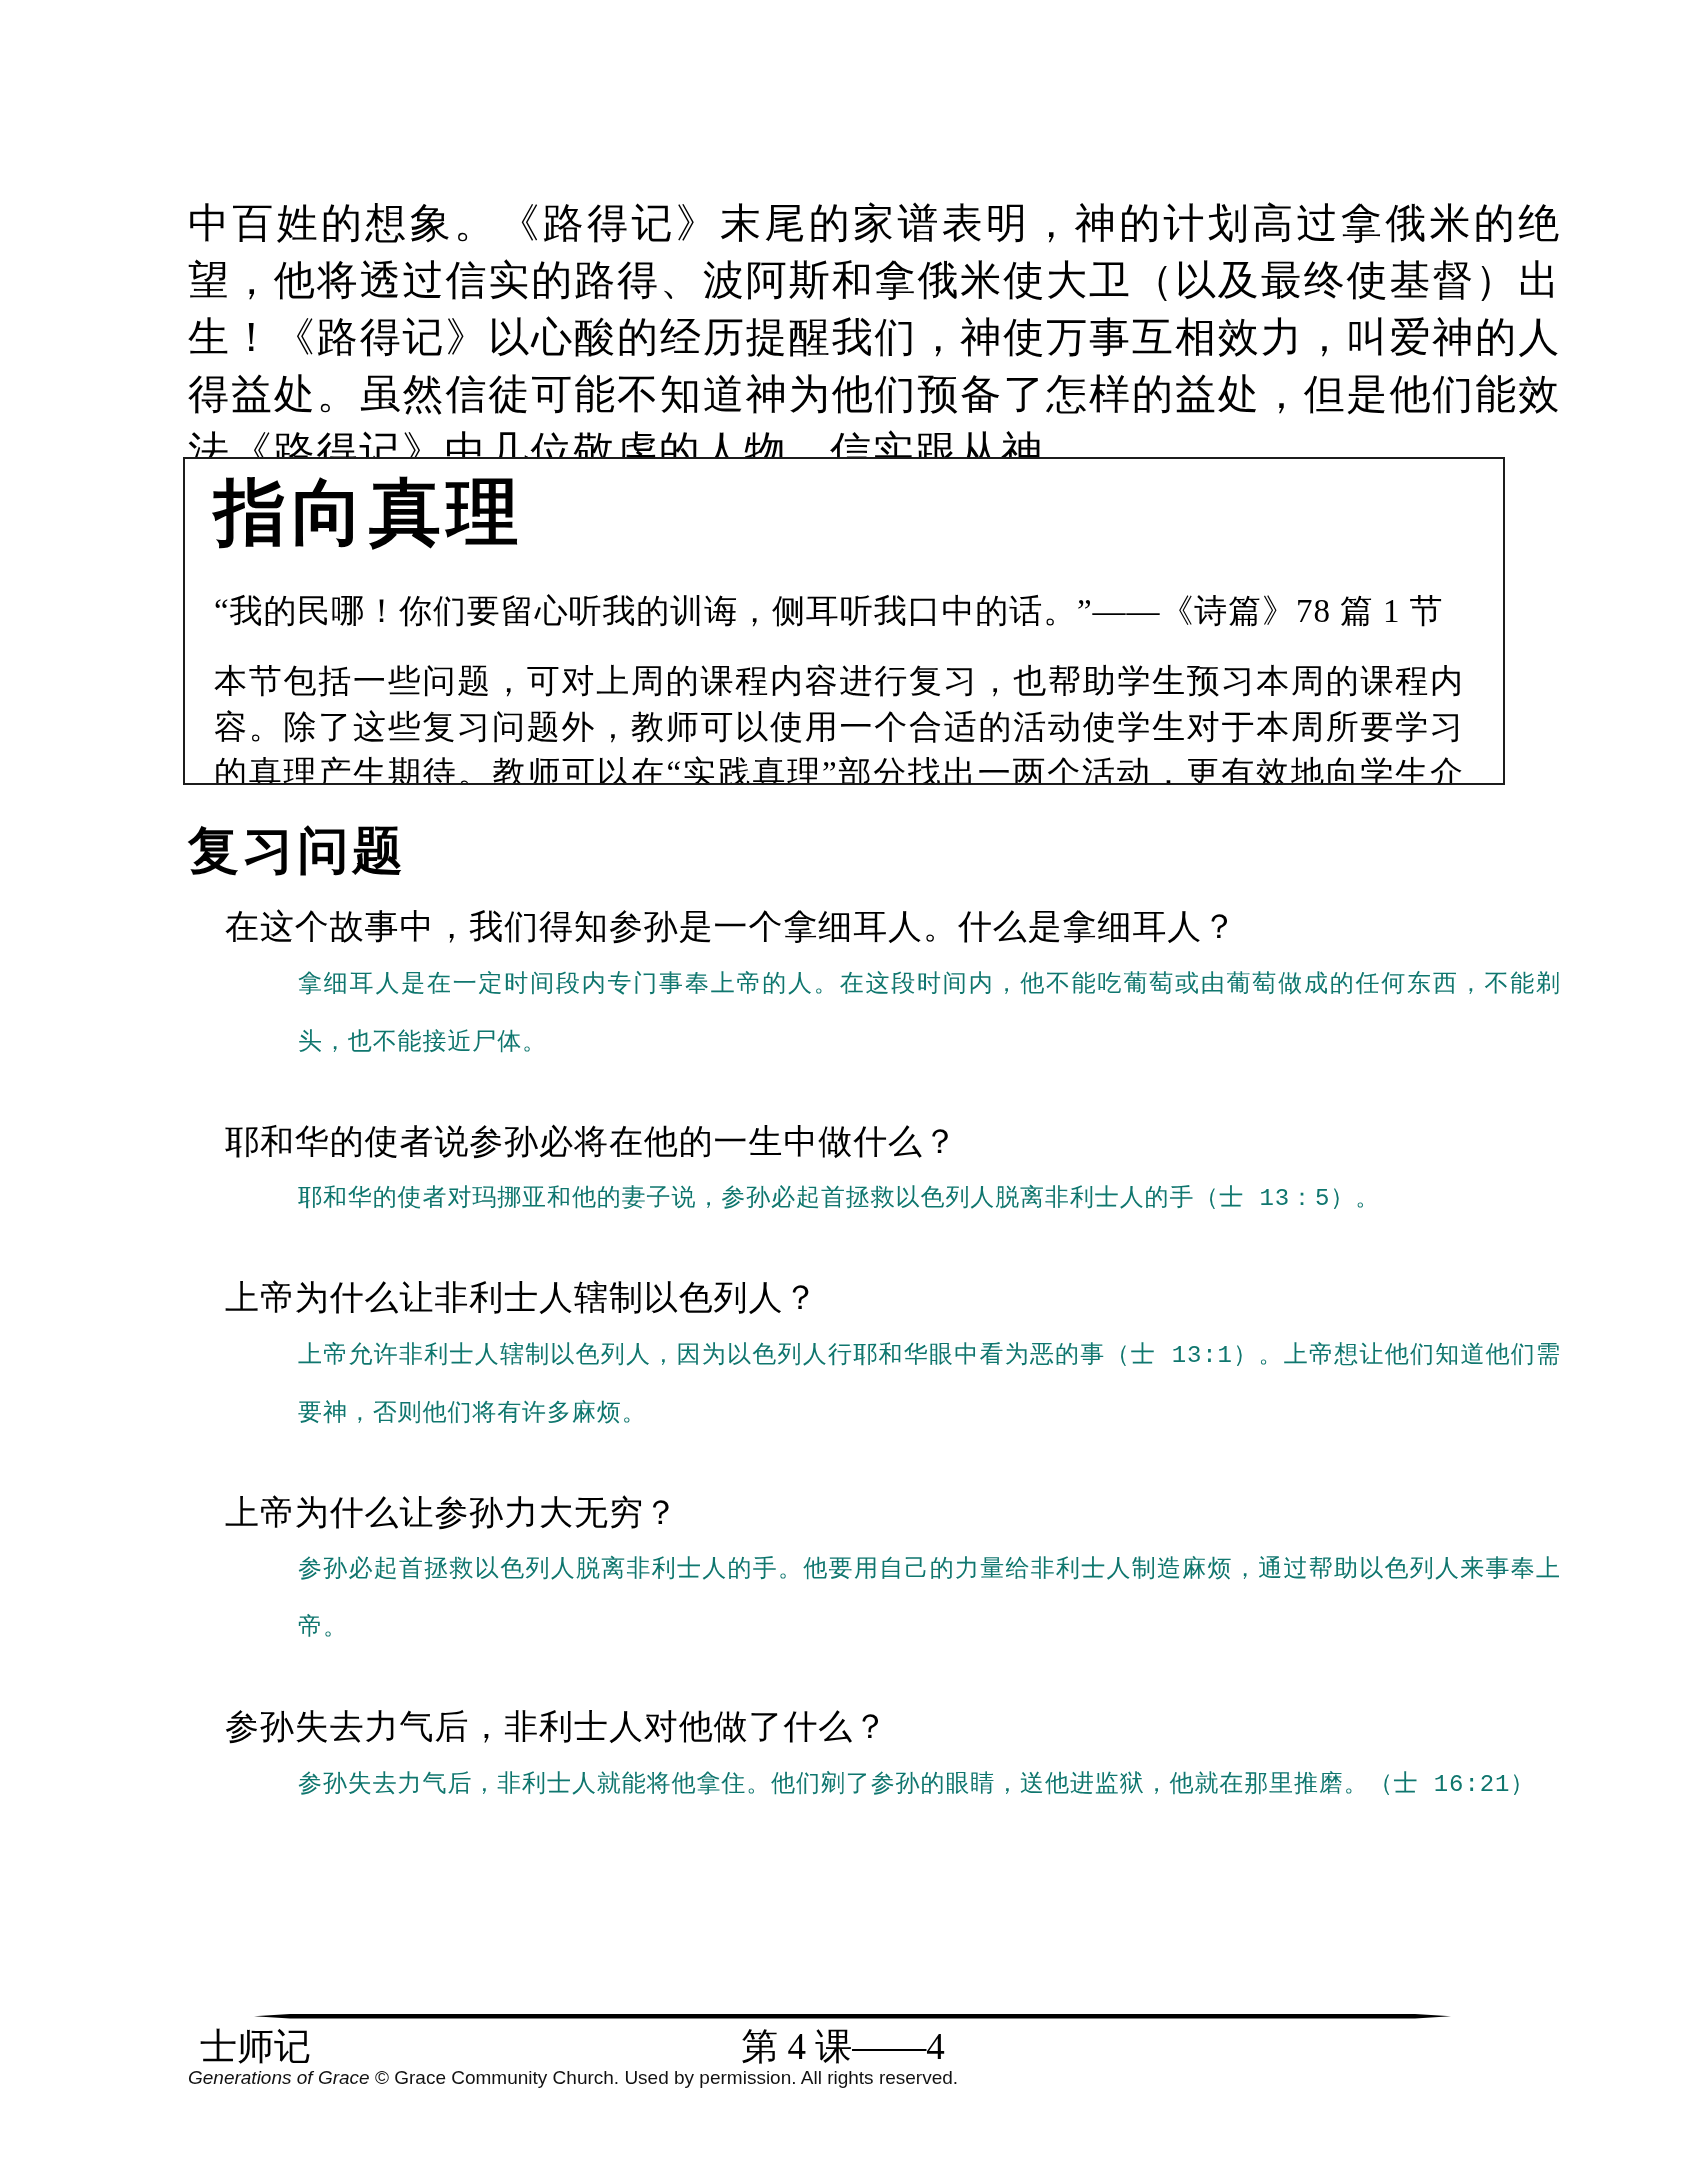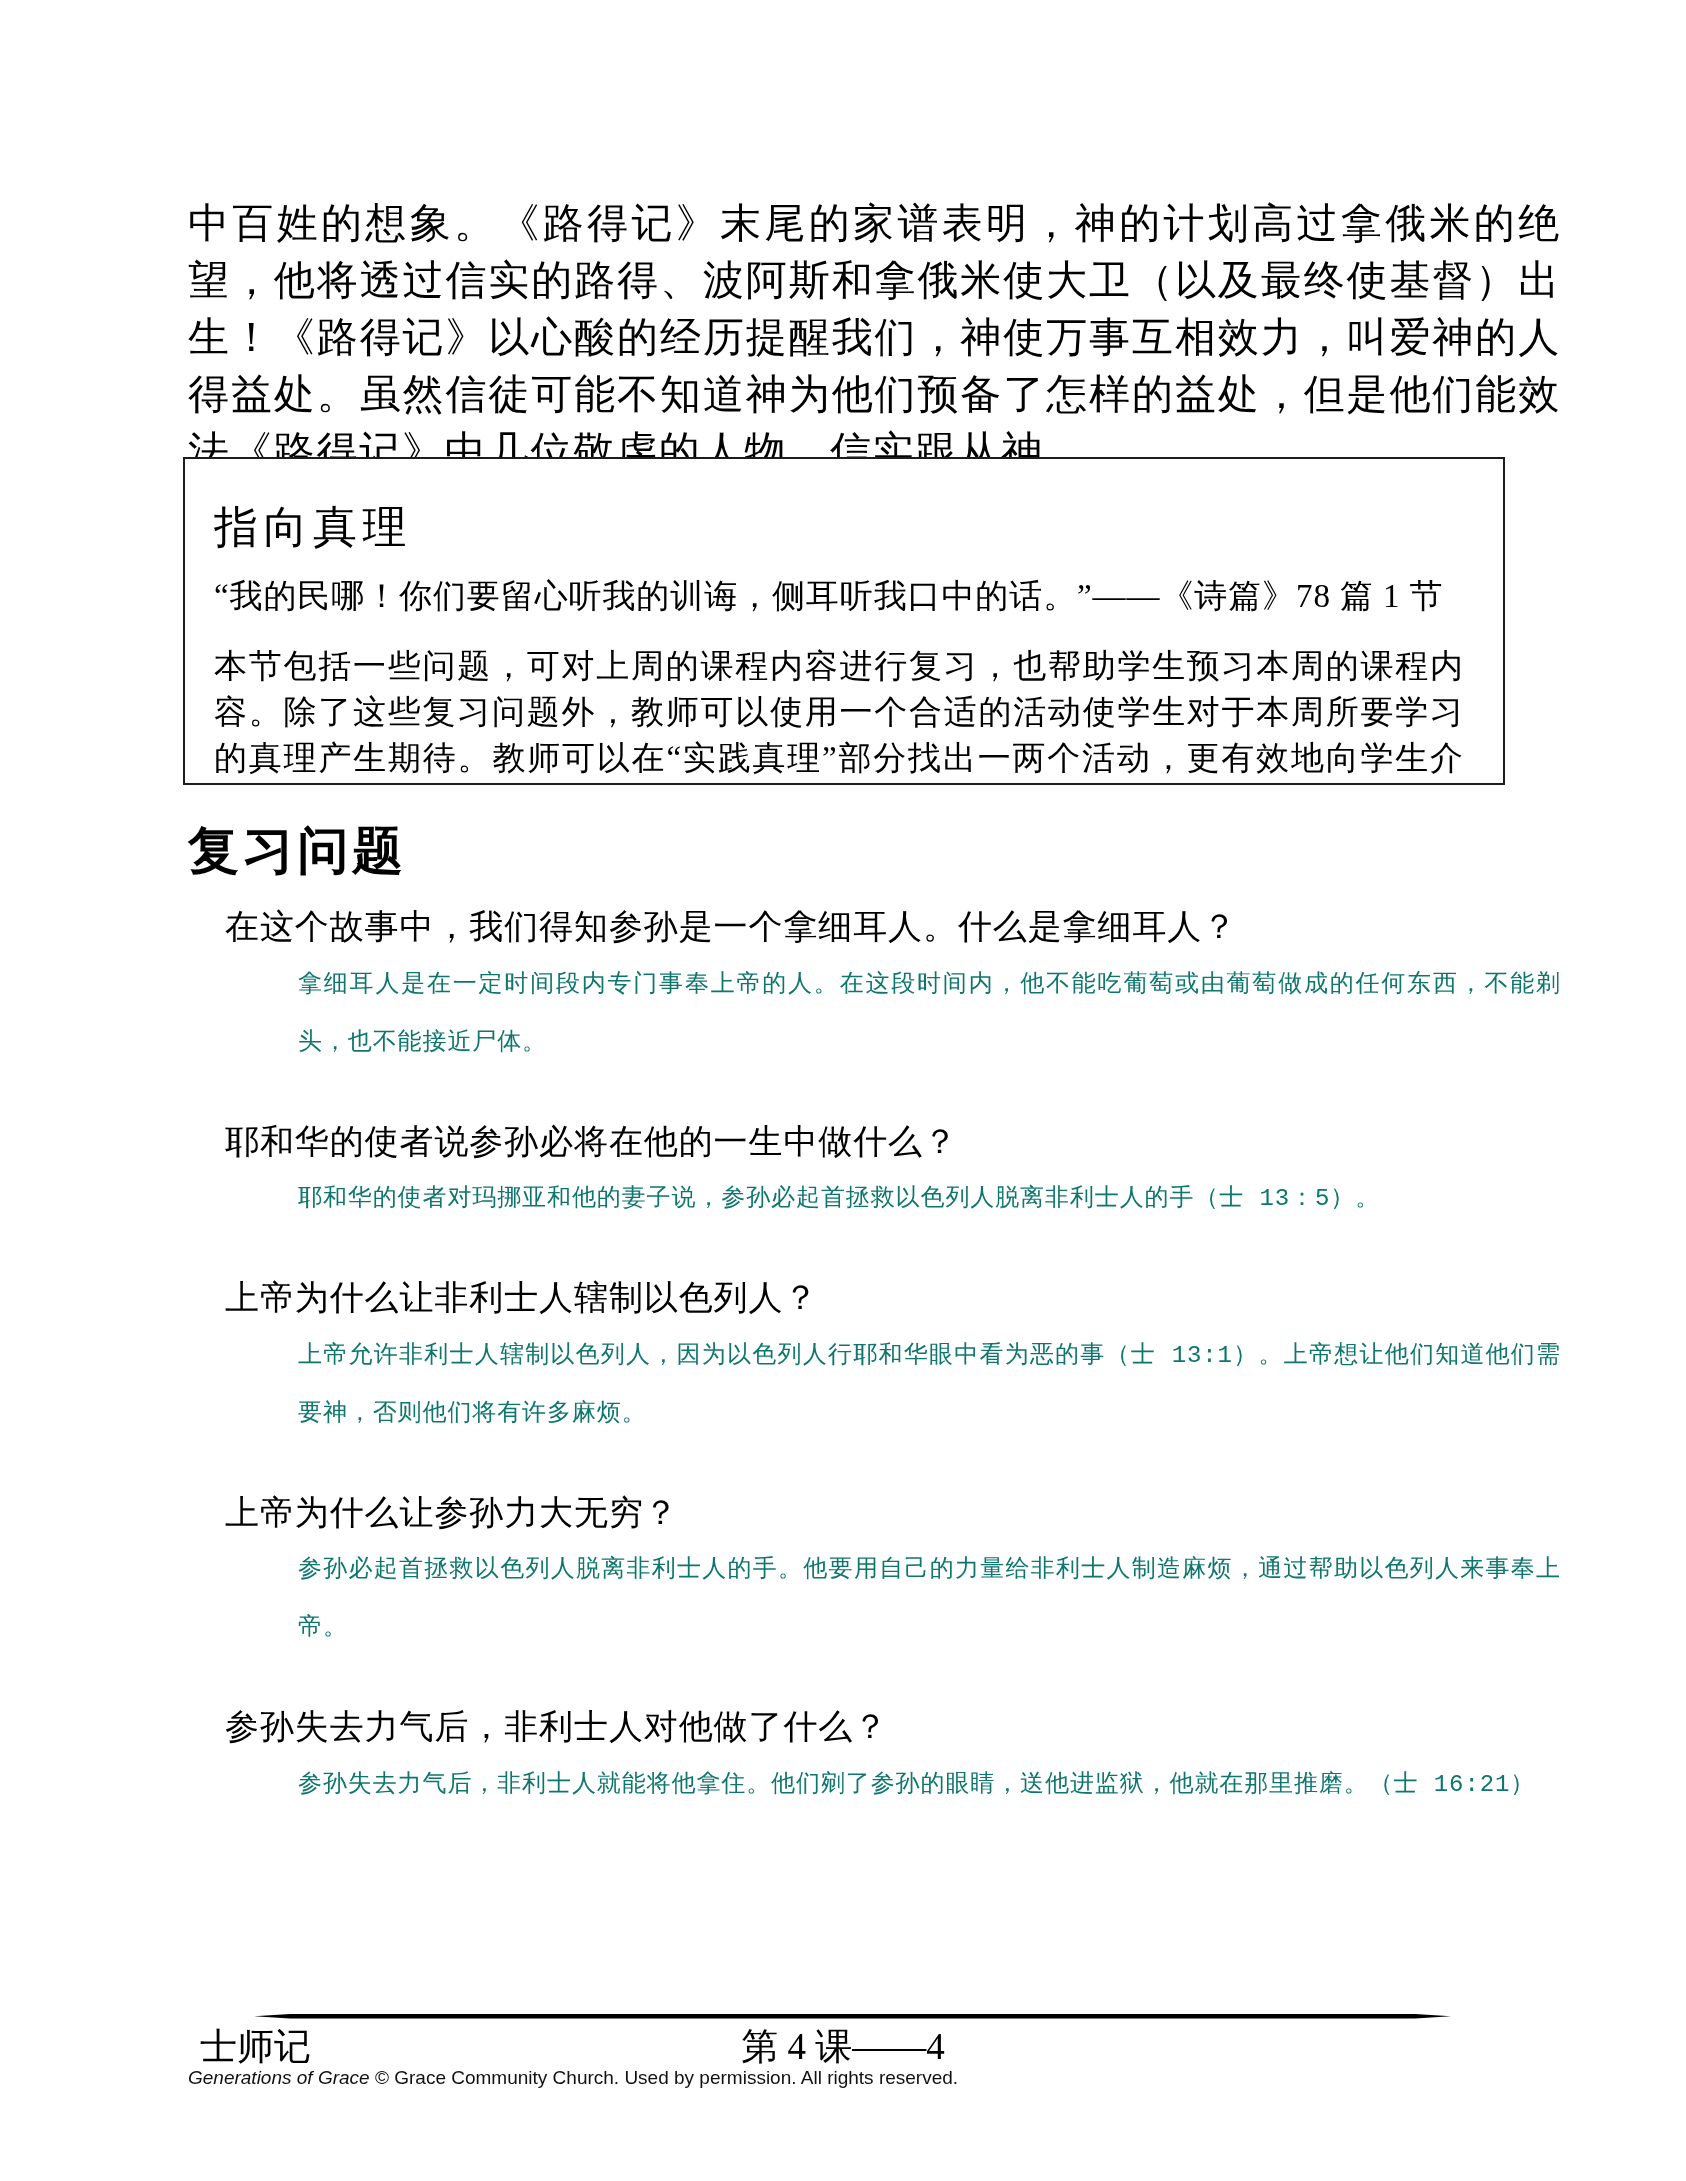--- a/index.html
+++ b/index.html
@@ -24,26 +24,25 @@
   
   .truth-box {
     position:absolute; top:457px; left:183px;
     width:1322px; height:328px;
     border:2.8px solid #1c1c1c;
     padding:9.2px 39px 0 29px;
     overflow:hidden;
     background:#ffffff;
   }
   .truth-title {
-    font-size:44px; font-weight:normal; line-height:1.25;
+    font-size:72px; font-weight:bold; line-height:1.25;
     letter-spacing:5.5px;
-    margin-top:32px;
   }
   .truth-quote {
-    margin-top:20px;
+    margin-top:32px;
     font-size:33px; line-height:42px;
     letter-spacing:0.9px;
   }
   .truth-body {
     margin-top:26px;
     font-size:33px; line-height:46px;
     letter-spacing:0.9px;
     text-align:justify; text-justify:inter-character;
   }
 

